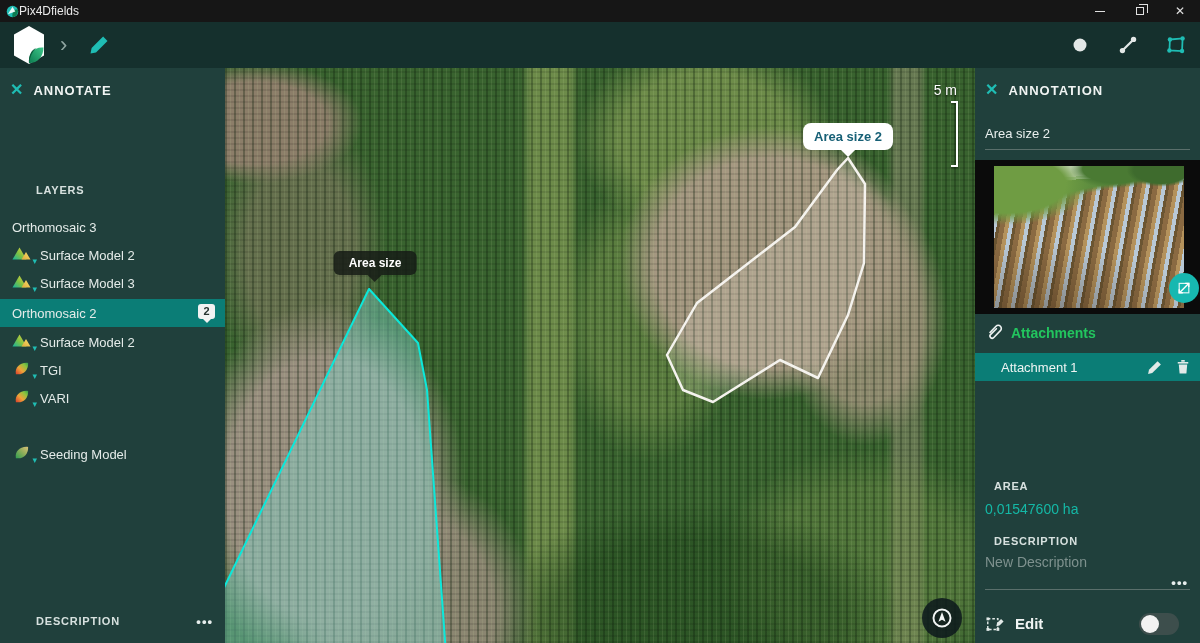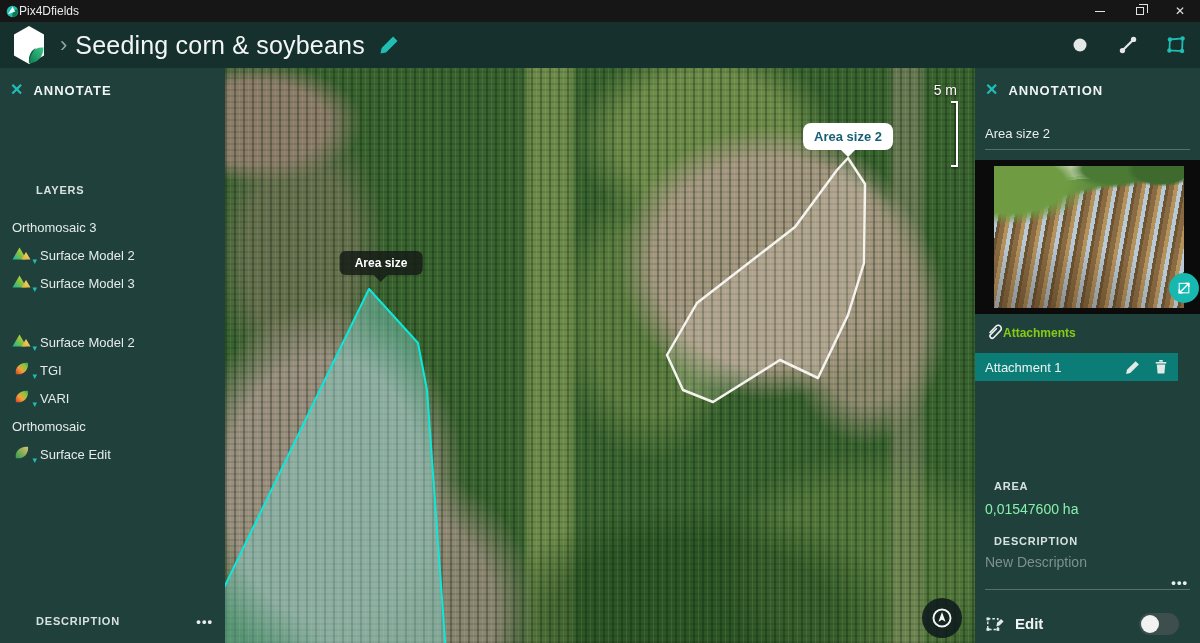--- a/index.html
+++ b/index.html
@@ -77,21 +77,21 @@
           radial-gradient(200px 160px at 640px 500px, rgba(120,150,78,0.4) 0 50%, rgba(120,150,78,0) 75%),
           linear-gradient(90deg, rgba(0,0,0,0) 296px, rgba(152,172,96,0.55) 306px 344px, rgba(0,0,0,0) 354px),
           linear-gradient(90deg, rgba(0,0,0,0) 662px, rgba(160,150,126,0.45) 670px 694px, rgba(0,0,0,0) 702px);
         }
   .map svg.overlay { position:absolute; left:0; top:0; width:750px; height:575px; }
 
   .bubble { position:absolute; transform:translateX(-50%); font-weight:bold; white-space:nowrap;
             border-radius:6px; }
   .bubble::after { content:''; position:absolute; left:50%; bottom:-7px; transform:translateX(-50%);
                    border:7px solid transparent; border-bottom:none; }
-  .bubble-dark { left:156px; top:183px; background:rgba(22,28,22,0.85); color:#fff;
+  .bubble-dark { left:150px; top:183px; background:rgba(22,28,22,0.85); color:#fff;
                  font-size:12px; padding:5px 15px; }
   .bubble-dark::after { border-top-color:rgba(22,28,22,0.85); }
   .bubble-light { left:623px; top:55px; background:#ffffff; color:#176076;
                   font-size:13px; padding:6px 11px; border-radius:8px; }
   .bubble-light::after { border-top-color:#ffffff; }
 
   .scale-box { position:absolute; right:18px; top:14px; text-align:left; color:#fff; }
   .scale-text { font-size:14px; text-shadow:0 1px 2px rgba(0,0,0,0.6); }
   .scale-bracket { position:absolute; right:-1px; top:19px; width:7px; height:66px;
                    border-top:2px solid #fff; border-right:2px solid #fff; border-bottom:2px solid #fff;
@@ -110,25 +110,25 @@
              radial-gradient(110px 52px at 6% 13%, #6f9c43 0 55%, rgba(111,156,67,0) 78%),
              linear-gradient(178deg, #eef2ee 0 9%, #b9d3b0 9% 11%, rgba(0,0,0,0) 11%),
              linear-gradient(168deg, rgba(0,0,0,0) 9%, #7aa34b 10% 17%, #5d8c3e 17% 23%, rgba(93,140,62,0) 26%),
              radial-gradient(150% 110% at 25% 120%, rgba(55,38,18,0.55), rgba(55,38,18,0) 60%),
              repeating-linear-gradient(100deg, #8a6a42 0 5px, #b4925c 5px 9px, #b9c9d6 9px 13px, #6b5532 13px 16px);
            background-color:#8a6a42; }
   .expand-btn { position:absolute; left:194px; top:205px; width:30px; height:30px; border-radius:50%;
                 background:#17b8b0; display:flex; align-items:center; justify-content:center; }
   .attach-head { position:absolute; left:0; top:250px; width:225px; height:30px;
                  display:flex; align-items:center; }
-  .attach-head .attach-title { font-size:12px; font-weight:bold; color:#84cc16; margin-left:0; }
-  .attach-row { position:absolute; left:0; top:285px; width:203px; height:28px; background:#0b7d76;
-                display:flex; align-items:center; padding-left:10px; font-size:13px; color:#eef4f3; }
+  .attach-head .attach-title { font-size:14px; font-weight:bold; color:#22c55e; margin-left:8px; }
+  .attach-row { position:absolute; left:0; top:285px; width:225px; height:28px; background:#0b7d76;
+                display:flex; align-items:center; padding-left:26px; font-size:13px; color:#eef4f3; }
   .kv-label { position:absolute; left:19px; font-size:11px; font-weight:bold; letter-spacing:0.8px; color:#d7e1df; }
-  .kv-value { position:absolute; left:10px; font-size:14px; color:#86efac; }
+  .kv-value { position:absolute; left:10px; font-size:14px; color:#14b8a6; }
   .desc-input { position:absolute; left:10px; top:486px; width:200px; background:transparent; border:none;
                 outline:none; font-size:14px; color:#5eead4; font-family:"Liberation Sans", sans-serif; }
   .desc-input::placeholder { color:#7e918e; }
   .edit-row { position:absolute; left:0; top:536px; width:225px; height:39px; display:flex; align-items:center; }
   .edit-label { font-size:15px; font-weight:bold; color:#f0f4f3; margin-left:10px; }
   .toggle { position:absolute; right:21px; width:40px; height:22px; border-radius:11px; background:#3d4e4c; }
   .toggle .knob { position:absolute; left:2px; top:2px; width:18px; height:18px; border-radius:50%; background:#f2f2f2; }
 </style>
 </head>
 <body>
@@ -186,21 +186,20 @@
     </div>
   </div>
 
   <div class="header">
     <svg class="logo" width="38" height="40" viewBox="0 0 36 40">
       <path d="M18 1 L33 9.5 L33 30.5 L18 39 L3 30.5 L3 9.5 Z" fill="#ffffff"></path>
       <path d="M18 38.2 C17 29 23 21.5 32.5 22.5 C32.5 31 27 38.2 18 38.2 Z" fill="url(#g-logo-leaf)"></path>
       <path d="M18 38.2 C17.5 31 20 25 25 23 C21 27 19 32 18 38.2 Z" fill="#0a5c3c"></path>
     </svg>
     <span class="crumb-chev">›</span>
-    <span class="proj-title">Seeding corn &amp; soybeans</span>
     <svg class="edit-pencil" width="20" height="20" viewBox="0 0 16 16">
       <path d="M11.3 1.2 L14.8 4.7 L5.6 13.9 L1.2 14.8 L2.1 10.4 Z" fill="#1fbdb4"></path>
     </svg>
     <div class="header-tools">
       <div class="tool-btn">
         <svg width="16" height="16" viewBox="0 0 16 16">
           <circle cx="8" cy="8" r="6.5" fill="#e3e8e7"></circle>
         </svg>
       </div>
       <div class="tool-btn">
@@ -246,20 +245,24 @@
     <div class="lrow" style="top:201px">
       <span class="licon-wrap">
         <svg class="licon" viewBox="0 0 20 15">
             <path d="M0.5 13.5 L7.5 1.5 L14.5 13.5 Z" fill="url(#g-mountain)"></path>
             <path d="M9.5 13.5 L14 6 L18.5 13.5 Z" fill="url(#g-mountain2)"></path>
           </svg>
         <span class="chev">▾</span>
       </span>
       <span class="llabel">Surface Model 3</span>
     </div>
+    <div class="lrow selected" style="top:231px">
+      <span class="llabel">Orthomosaic 2</span>
+      <span class="badge">2</span>
+    </div>
     <div class="lrow" style="top:260px">
       <span class="licon-wrap">
         <svg class="licon" viewBox="0 0 20 15">
             <path d="M0.5 13.5 L7.5 1.5 L14.5 13.5 Z" fill="url(#g-mountain)"></path>
             <path d="M9.5 13.5 L14 6 L18.5 13.5 Z" fill="url(#g-mountain2)"></path>
           </svg>
         <span class="chev">▾</span>
       </span>
       <span class="llabel">Surface Model 2</span>
     </div>
@@ -274,31 +277,28 @@
     </div>
     <div class="lrow" style="top:316px">
       <span class="licon-wrap">
         <svg class="licon" viewBox="0 0 18 16">
             <path d="M2.5 14 C1 7 7 1 15.5 2 C16 10 10 15.5 2.5 14 Z" fill="url(#g-leaf)"></path>
           </svg>
         <span class="chev">▾</span>
       </span>
       <span class="llabel">VARI</span>
     </div>
-    <div class="lrow" style="top:344px">
-      <span class="llabel">Orthomosaic</span>
-    </div>
     <div class="lrow" style="top:372px">
       <span class="licon-wrap">
         <svg class="licon" viewBox="0 0 18 16">
             <path d="M2.5 14 C1 7 7 1 15.5 2 C16 10 10 15.5 2.5 14 Z" fill="url(#g-leaf2)"></path>
           </svg>
         <span class="chev">▾</span>
       </span>
-      <span class="llabel">Surface Edit</span>
+      <span class="llabel">Seeding Model</span>
     </div>
 
     <span class="section-label" style="top:547px">DESCRIPTION</span>
     <span class="menu-dots" style="top:547px">•••</span>
 
   </div>
 
   <div class="map">
     <svg class="overlay" viewBox="0 0 750 575">
       <polygon points="144,221 193,275 202,322 222,600 -40,600" fill="rgba(130,220,210,0.42)" stroke="#0ce8da" stroke-width="2" stroke-linejoin="round"></polygon>

